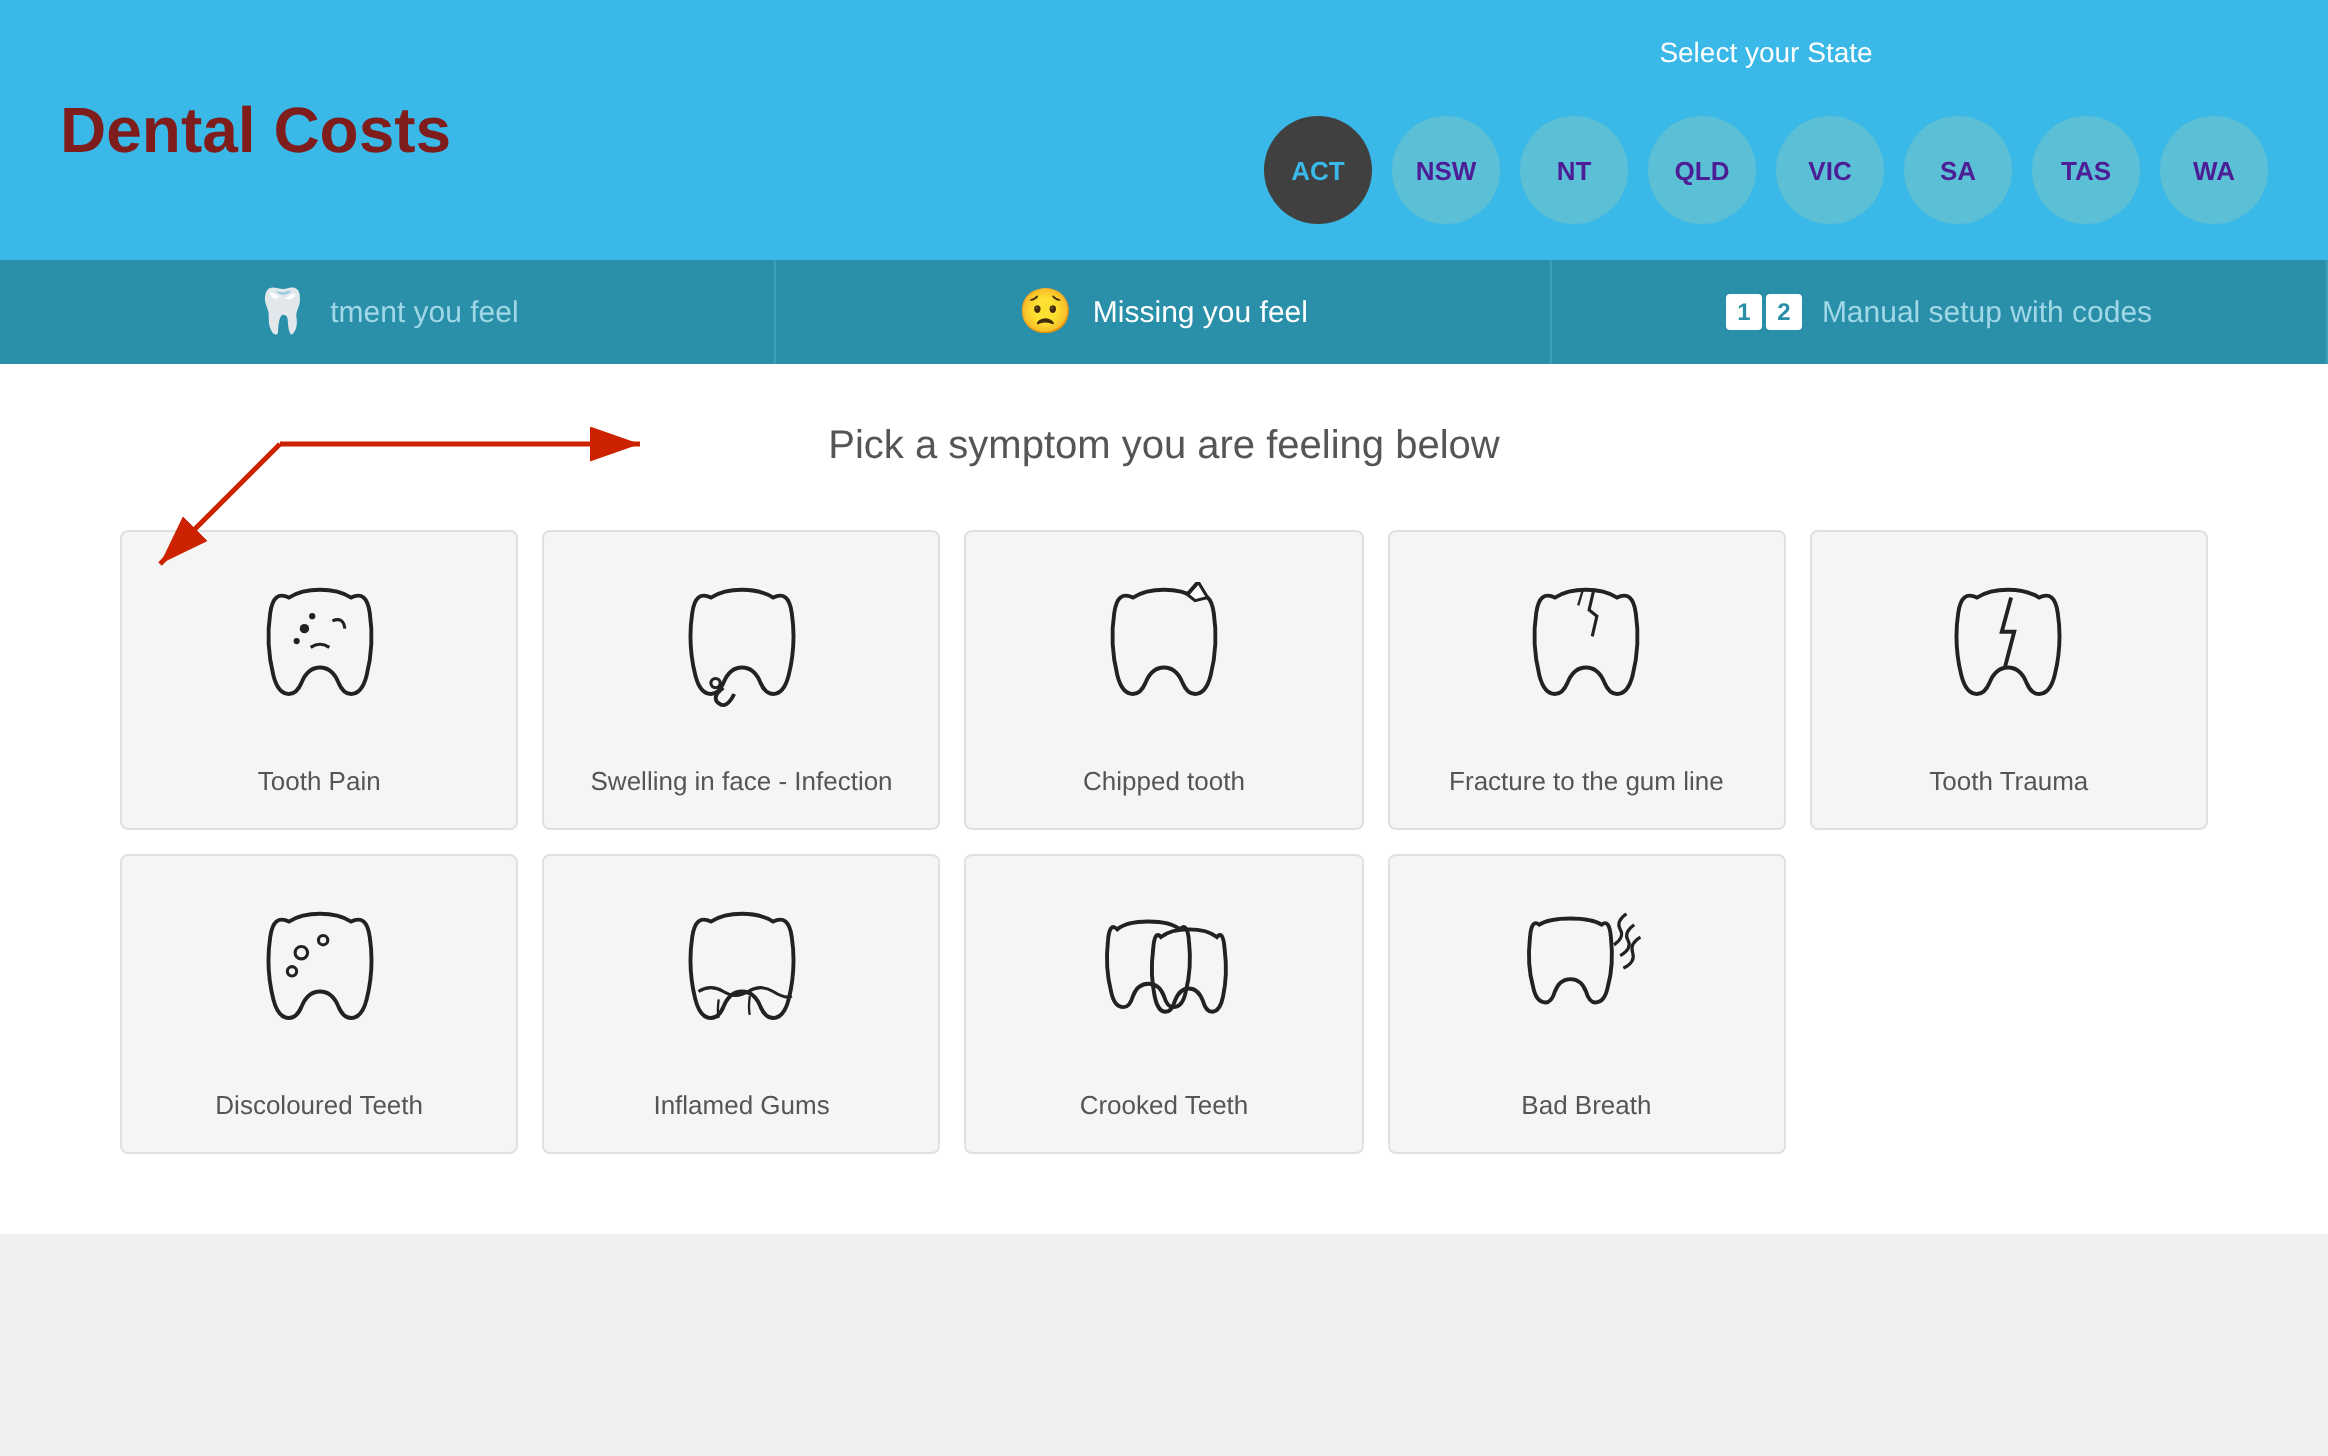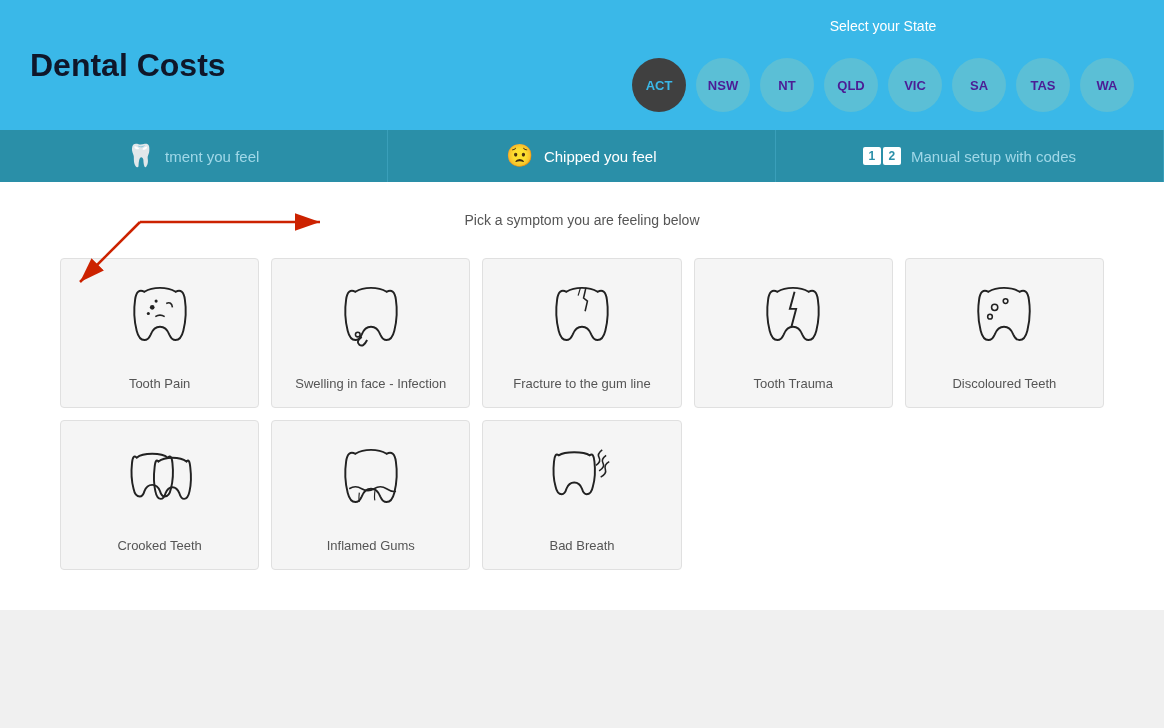--- a/index.html
+++ b/index.html
@@ -8,21 +8,21 @@
     
     .header {
       background: #3ab8e8;
       padding: 18px 30px 18px 30px;
       display: flex;
       align-items: center;
       justify-content: space-between;
       min-height: 120px;
     }
     .header-title {
-      color: #0f172a;
+      color: #7f1d1d;
       font-size: 32px;
       font-weight: bold;
     }
     .state-selector {
       display: flex;
       flex-direction: column;
       align-items: center;
       gap: 24px;
     }
     .state-label {
@@ -92,21 +92,21 @@
 
     
     .main-content {
       background: white;
       padding: 20px 60px 40px 60px;
       position: relative;
     }
 
     .pick-instruction {
       text-align: center;
-      font-size: 14px;
+      font-size: 20px;
       color: #555;
       margin-bottom: 30px;
       margin-top: 10px;
       position: relative;
     }
 
     
     .arrow-container {
       position: absolute;
       left: 60px;
@@ -177,21 +177,21 @@
   </div>
 </div>
 
 <div class="nav-tabs">
   <div class="nav-tab">
     <span class="tab-icon">🦷</span>
     <span>tment you feel</span>
   </div>
   <div class="nav-tab active">
     <span class="tab-icon">😟</span>
-    <span>Chipped you feel</span>
+    <span>Missing you feel</span>
   </div>
   <div class="nav-tab">
     <span class="tab-number-box">
       <span class="tab-number">1</span>
       <span class="tab-number">2</span>
     </span>
     <span>Manual setup with codes</span>
   </div>
 </div>
 
@@ -236,20 +236,31 @@
         <svg class="svg-icon" viewBox="0 0 80 90" fill="none" stroke="#222" stroke-width="2.5">
           <path d="M20 10 Q10 5 8 20 Q5 40 10 60 Q13 72 20 72 Q25 72 28 65 Q32 55 40 55 Q48 55 52 65 Q55 72 60 72 Q67 72 70 60 Q75 40 72 20 Q70 5 60 10 Q52 5 40 5 Q28 5 20 10Z"></path>
 
           <path d="M35 72 Q30 82 25 78 Q20 74 28 68" stroke="#222" stroke-width="2.5" fill="none"></path>
           <circle cx="23" cy="65" r="3" fill="none" stroke="#222" stroke-width="2"></circle>
         </svg>
       </div>
       <div class="symptom-label">Swelling in face - Infection</div>
     </div>
 
+    <div class="symptom-card">
+      <div class="symptom-icon">
+        <svg class="svg-icon" viewBox="0 0 80 90" fill="none" stroke="#222" stroke-width="2.5">
+          <path d="M20 10 Q10 5 8 20 Q5 40 10 60 Q13 72 20 72 Q25 72 28 65 Q32 55 40 55 Q48 55 52 65 Q55 72 60 72 Q67 72 70 60 Q75 40 72 20 Q70 5 60 10 Q52 5 40 5 Q28 5 20 10Z"></path>
+
+          <path d="M55 8 L62 0 L68 10 L60 12Z" fill="white" stroke="#222" stroke-width="2"></path>
+          <path d="M55 8 L62 0" stroke="#222" stroke-width="2.5"></path>
+        </svg>
+      </div>
+      <div class="symptom-label">Chipped tooth</div>
+    </div>
 
     <div class="symptom-card">
       <div class="symptom-icon">
         <svg class="svg-icon" viewBox="0 0 80 90" fill="none" stroke="#222" stroke-width="2.5">
           <path d="M20 10 Q10 5 8 20 Q5 40 10 60 Q13 72 20 72 Q25 72 28 65 Q32 55 40 55 Q48 55 52 65 Q55 72 60 72 Q67 72 70 60 Q75 40 72 20 Q70 5 60 10 Q52 5 40 5 Q28 5 20 10Z"></path>
 
           <path d="M45 5 L42 18 L47 22 L44 35" stroke="#222" stroke-width="2"></path>
           <path d="M38 5 L35 15" stroke="#222" stroke-width="1.5"></path>
         </svg>
       </div>
@@ -277,41 +288,41 @@
           <circle cx="42" cy="22" r="3" fill="none" stroke="#222" stroke-width="2"></circle>
           <circle cx="22" cy="42" r="3" fill="none" stroke="#222" stroke-width="2"></circle>
         </svg>
       </div>
       <div class="symptom-label">Discoloured Teeth</div>
     </div>
 
     <div class="symptom-card">
       <div class="symptom-icon">
         <svg class="svg-icon" viewBox="0 0 80 90" fill="none" stroke="#222" stroke-width="2.5">
-
-          <path d="M10 15 Q5 10 4 22 Q2 40 6 55 Q8 65 14 65 Q18 65 20 58 Q23 50 30 50 Q37 50 40 58 Q42 65 46 65 Q52 65 54 55 Q58 40 56 22 Q55 10 50 15 Q44 10 30 10 Q16 10 10 15Z"></path>
-
-          <path d="M38 20 Q34 15 33 28 Q31 44 34 58 Q36 68 41 68 Q45 68 47 61 Q50 53 56 53 Q62 53 65 61 Q67 68 71 68 Q76 68 78 58 Q81 44 79 28 Q78 15 74 20 Q68 15 56 15 Q44 15 38 20Z"></path>
-        </svg>
-      </div>
-      <div class="symptom-label">Crooked Teeth</div>
-    </div>
-
-    <div class="symptom-card">
-      <div class="symptom-icon">
-        <svg class="svg-icon" viewBox="0 0 80 90" fill="none" stroke="#222" stroke-width="2.5">
           <path d="M20 10 Q10 5 8 20 Q5 40 10 60 Q13 72 20 72 Q25 72 28 65 Q32 55 40 55 Q48 55 52 65 Q55 72 60 72 Q67 72 70 60 Q75 40 72 20 Q70 5 60 10 Q52 5 40 5 Q28 5 20 10Z"></path>
 
           <path d="M12 55 Q20 50 28 55 Q36 60 44 55 Q52 50 60 55 Q68 60 72 58" stroke="#222" stroke-width="2" fill="none"></path>
 
           <path d="M25 60 Q24 68 25 72" stroke="#222" stroke-width="1.5"></path>
           <path d="M45 58 Q44 66 45 70" stroke="#222" stroke-width="1.5"></path>
         </svg>
       </div>
       <div class="symptom-label">Inflamed Gums</div>
+    </div>
+
+    <div class="symptom-card">
+      <div class="symptom-icon">
+        <svg class="svg-icon" viewBox="0 0 80 90" fill="none" stroke="#222" stroke-width="2.5">
+
+          <path d="M10 15 Q5 10 4 22 Q2 40 6 55 Q8 65 14 65 Q18 65 20 58 Q23 50 30 50 Q37 50 40 58 Q42 65 46 65 Q52 65 54 55 Q58 40 56 22 Q55 10 50 15 Q44 10 30 10 Q16 10 10 15Z"></path>
+
+          <path d="M38 20 Q34 15 33 28 Q31 44 34 58 Q36 68 41 68 Q45 68 47 61 Q50 53 56 53 Q62 53 65 61 Q67 68 71 68 Q76 68 78 58 Q81 44 79 28 Q78 15 74 20 Q68 15 56 15 Q44 15 38 20Z"></path>
+        </svg>
+      </div>
+      <div class="symptom-label">Crooked Teeth</div>
     </div>
 
     <div class="symptom-card">
       <div class="symptom-icon">
         <svg class="svg-icon" viewBox="0 0 80 90" fill="none" stroke="#222" stroke-width="2.5">
           <path d="M10 12 Q5 8 4 20 Q2 38 6 52 Q8 62 14 62 Q18 62 20 55 Q23 47 30 47 Q37 47 40 55 Q42 62 46 62 Q52 62 54 52 Q58 38 56 20 Q55 8 50 12 Q44 8 30 8 Q16 8 10 12Z"></path>
 
           <path d="M58 25 Q65 20 62 15 Q59 10 66 5" stroke="#222" stroke-width="2" fill="none"></path>
           <path d="M62 32 Q70 27 67 22 Q64 17 71 12" stroke="#222" stroke-width="2" fill="none"></path>
           <path d="M64 40 Q72 36 70 30 Q68 24 75 20" stroke="#222" stroke-width="2" fill="none"></path>

